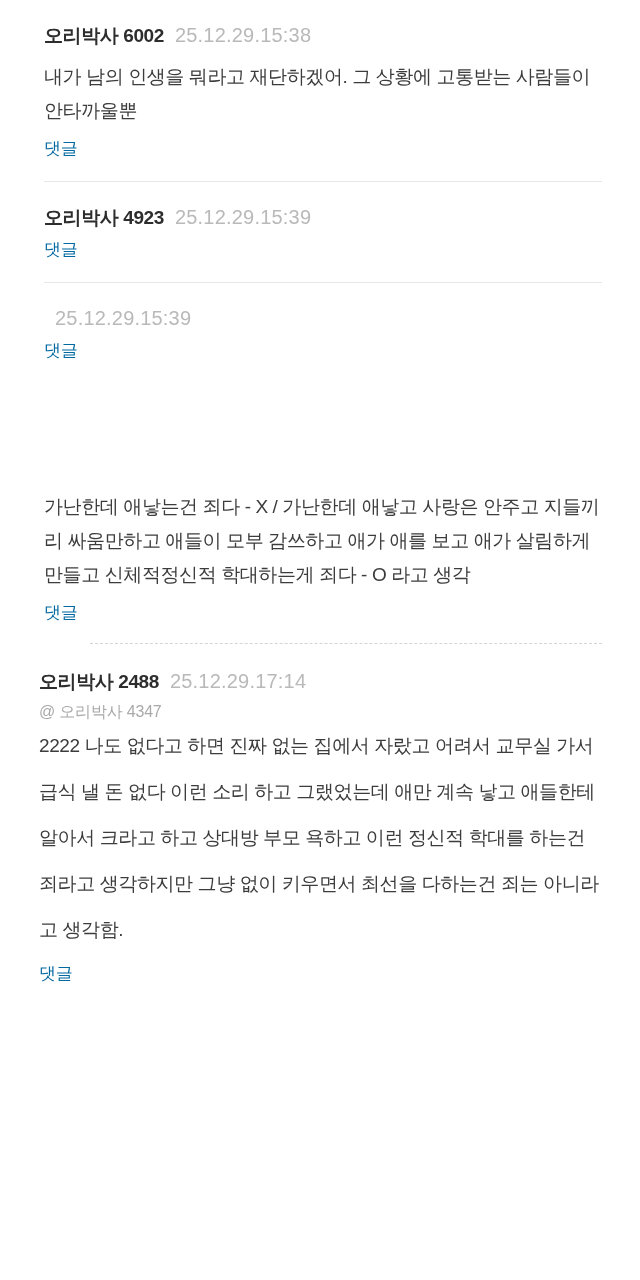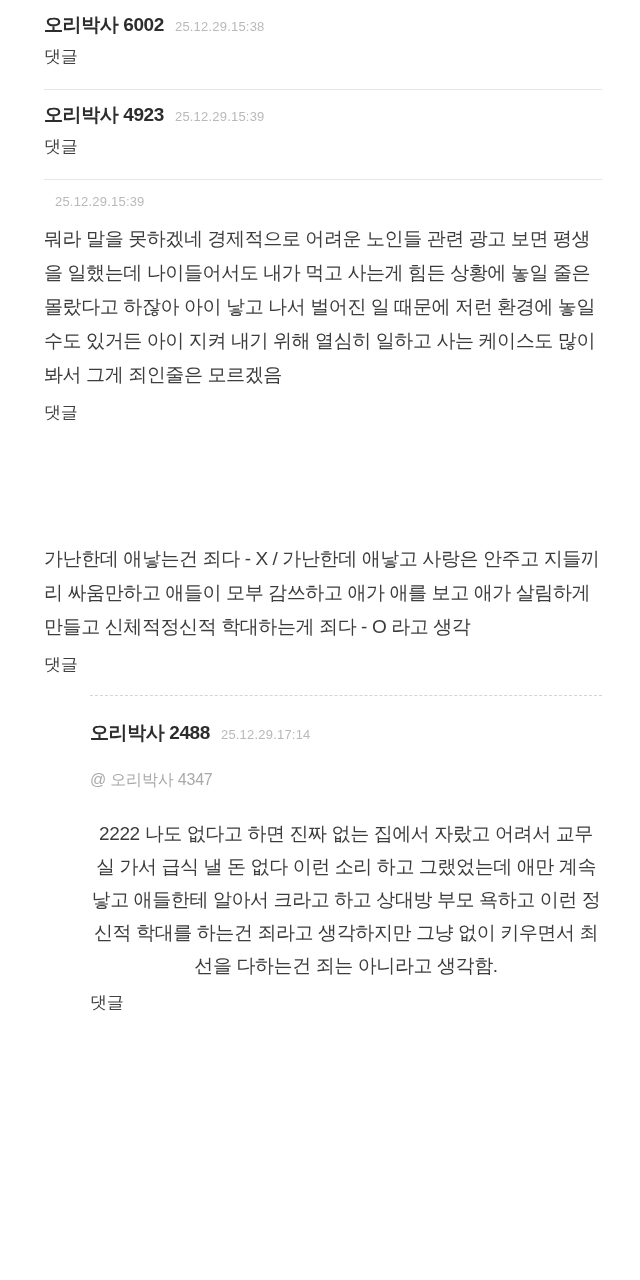--- a/index.html
+++ b/index.html
@@ -5,33 +5,33 @@
   html, body { margin: 0; padding: 0; }
   body {
     width: 640px;
     height: 1280px;
     background: #ffffff;
     overflow: hidden;
     font-family: "Liberation Sans", sans-serif;
   }
   .thread { width: 640px; }
 
-  .comment { margin-top: 14px; padding: 0 38px 0 44px; }
+  .comment { margin-top: 24px; padding: 0 38px 0 44px; }
 
   .c-head { display: flex; align-items: baseline; }
   .author {
     font-size: 19px;
     font-weight: 700;
     color: #2d2d2d;
     letter-spacing: -0.4px;
     line-height: 22px;
   }
   .timestamp {
     margin-left: 11px;
-    font-size: 13px;
+    font-size: 20px;
     color: #b9b9b9;
     letter-spacing: 0.2px;
   }
 
   .c-body {
     margin: 13px 0 0 0;
     font-size: 19px;
     line-height: 34px;
     color: #3c3c3c;
     letter-spacing: -0.4px;
@@ -40,21 +40,21 @@
   }
 
   .reply-link {
     display: block;
     margin-top: 11px;
     padding: 0;
     background: none;
     border: 0;
     font-family: Liberation Serif, serif;
     font-size: 17px;
-    color: #404040;
+    color: #0369a1;
     letter-spacing: -0.3px;
     cursor: pointer;
     line-height: 20px;
   }
 
   .divider {
     height: 1px;
     background: #e7e7e7;
     margin: 22px 38px 0 44px;
   }
@@ -62,63 +62,62 @@
   .spacer { height: 105px; }
 
   .reply-sep {
     height: 0;
     border-top: 1px dashed #d5d5d5;
     margin: 20px 38px 0 90px;
   }
 
   .comment.reply {
     margin-top: 26px;
-    padding-left: 90px;
+    padding-left: 39px;
   }
   .mention {
-    margin: 26px 0 0 0;
+    margin: 9px 0 0 0;
     font-size: 16px;
     color: #a9a9a9;
     letter-spacing: -0.2px;
     line-height: 19px;
   }
   .comment.reply .c-body {
-    margin-top: 28px;
-    line-height: 33px;
-    text-align: center;
+    margin-top: 2px;
+    line-height: 46px;
   }
 </style>
 </head>
 <body>
 
 <div class="thread">
 
   <article class="comment">
     <div class="c-head">
       <span class="author">오리박사 6002</span>
       <span class="timestamp">25.12.29.15:38</span>
     </div>
+    <p class="c-body">내가 남의 인생을 뭐라고 재단하겠어. 그 상황에 고통받는 사람들이 안타까울뿐</p>
     <button class="reply-link">댓글</button>
   </article>
   <div class="divider"></div>
 
   <article class="comment">
     <div class="c-head">
       <span class="author">오리박사 4923</span>
       <span class="timestamp">25.12.29.15:39</span>
     </div>
     <button class="reply-link">댓글</button>
   </article>
   <div class="divider"></div>
 
   <article class="comment">
     <div class="c-head">
       <span class="timestamp">25.12.29.15:39</span>
     </div>
-    <p class="c-body">뭐라 말을 못하겠네 경제적으로 어려운 노인들 관련 광고 보면 평생을 일했는데 나이들어서도 내가 먹고 사는게 힘든 상황에 놓일 줄은 몰랐다고 하잖아 아이 낳고 나서 벌어진 일 때문에 저런 환경에 놓일 수도 있거든 아이 지켜 내기 위해 열심히 일하고 사는 케이스도 많이 봐서 그게 죄인줄은 모르겠음</p>
     <button class="reply-link">댓글</button>
   </article>
 
   <div class="spacer"></div>
 
   <article class="comment">
     <p class="c-body">가난한데 애낳는건 죄다 - X / 가난한데 애낳고 사랑은 안주고 지들끼리 싸움만하고 애들이 모부 감쓰하고 애가 애를 보고 애가 살림하게 만들고 신체적정신적 학대하는게 죄다 - O 라고 생각</p>
     <button class="reply-link">댓글</button>
   </article>
 

